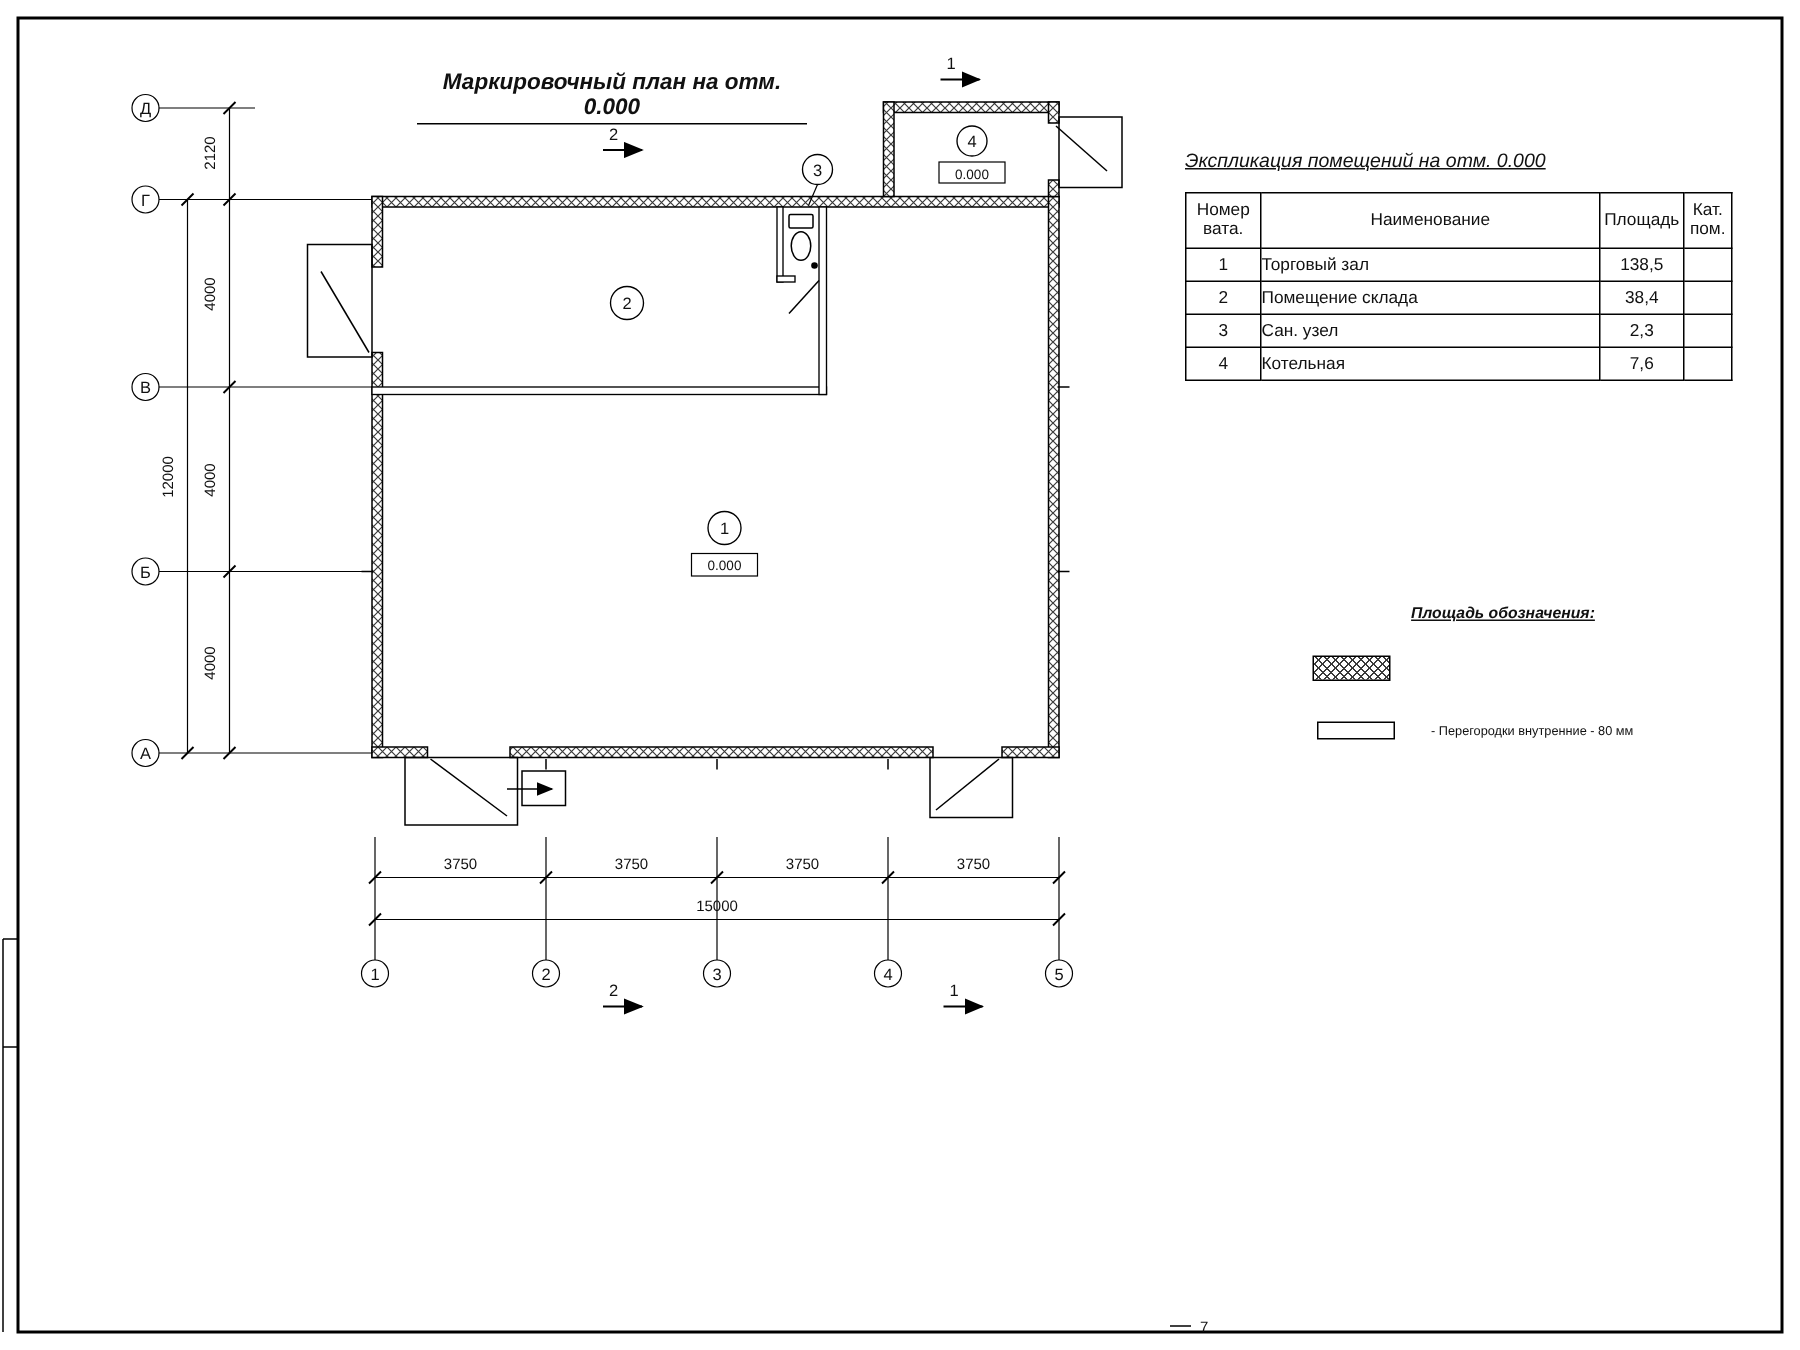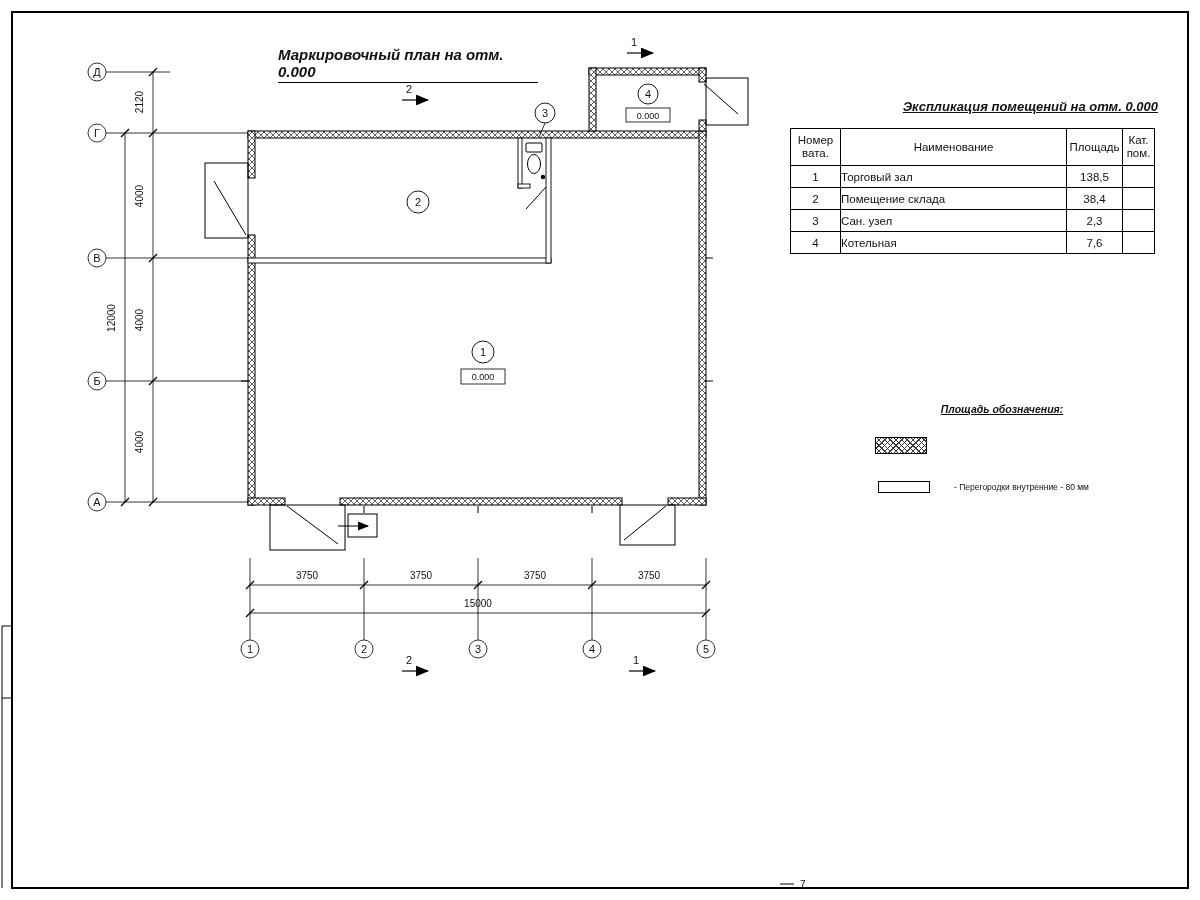--- a/index.html
+++ b/index.html
@@ -12,27 +12,27 @@
   svg text { font-family:"Liberation Sans", sans-serif; fill:#111; }
   .axis-label { font-size:11px; }
   .dim { font-size:10px; }
   .room-num { font-size:11px; }
   .elev { font-size:9px; }
   .sec { font-size:11px; }
   .sheetnum { font-size:10px; }
 
   .abs { position:absolute; }
   .plan-title {
-    left:278px; top:46px; width:260px; text-align:left;
+    left:278px; top:46px; width:260px; text-align:center;
     font-size:15px; font-weight:bold; font-style:italic;
     border-bottom:1.4px solid #000; padding-bottom:2px;
   }
   .sched { left:790px; top:99px; width:368px; }
   .sched-title {
-    text-align:right; font-size:13px; font-weight:bold; font-style:italic;
+    text-align:left; font-size:13px; font-weight:normal; font-style:italic;
     text-decoration:underline; margin-bottom:14px;
   }
   table.sched-table { border-collapse:collapse; table-layout:fixed; width:364px; }
   table.sched-table th, table.sched-table td {
     border:1px solid #000; font-size:11.5px; font-weight:normal;
     padding:0; overflow:hidden; white-space:nowrap;
   }
   table.sched-table th { height:36px; text-align:center; line-height:13px; }
   table.sched-table td { height:21px; }
   td.c-num, td.c-area { text-align:center; }

